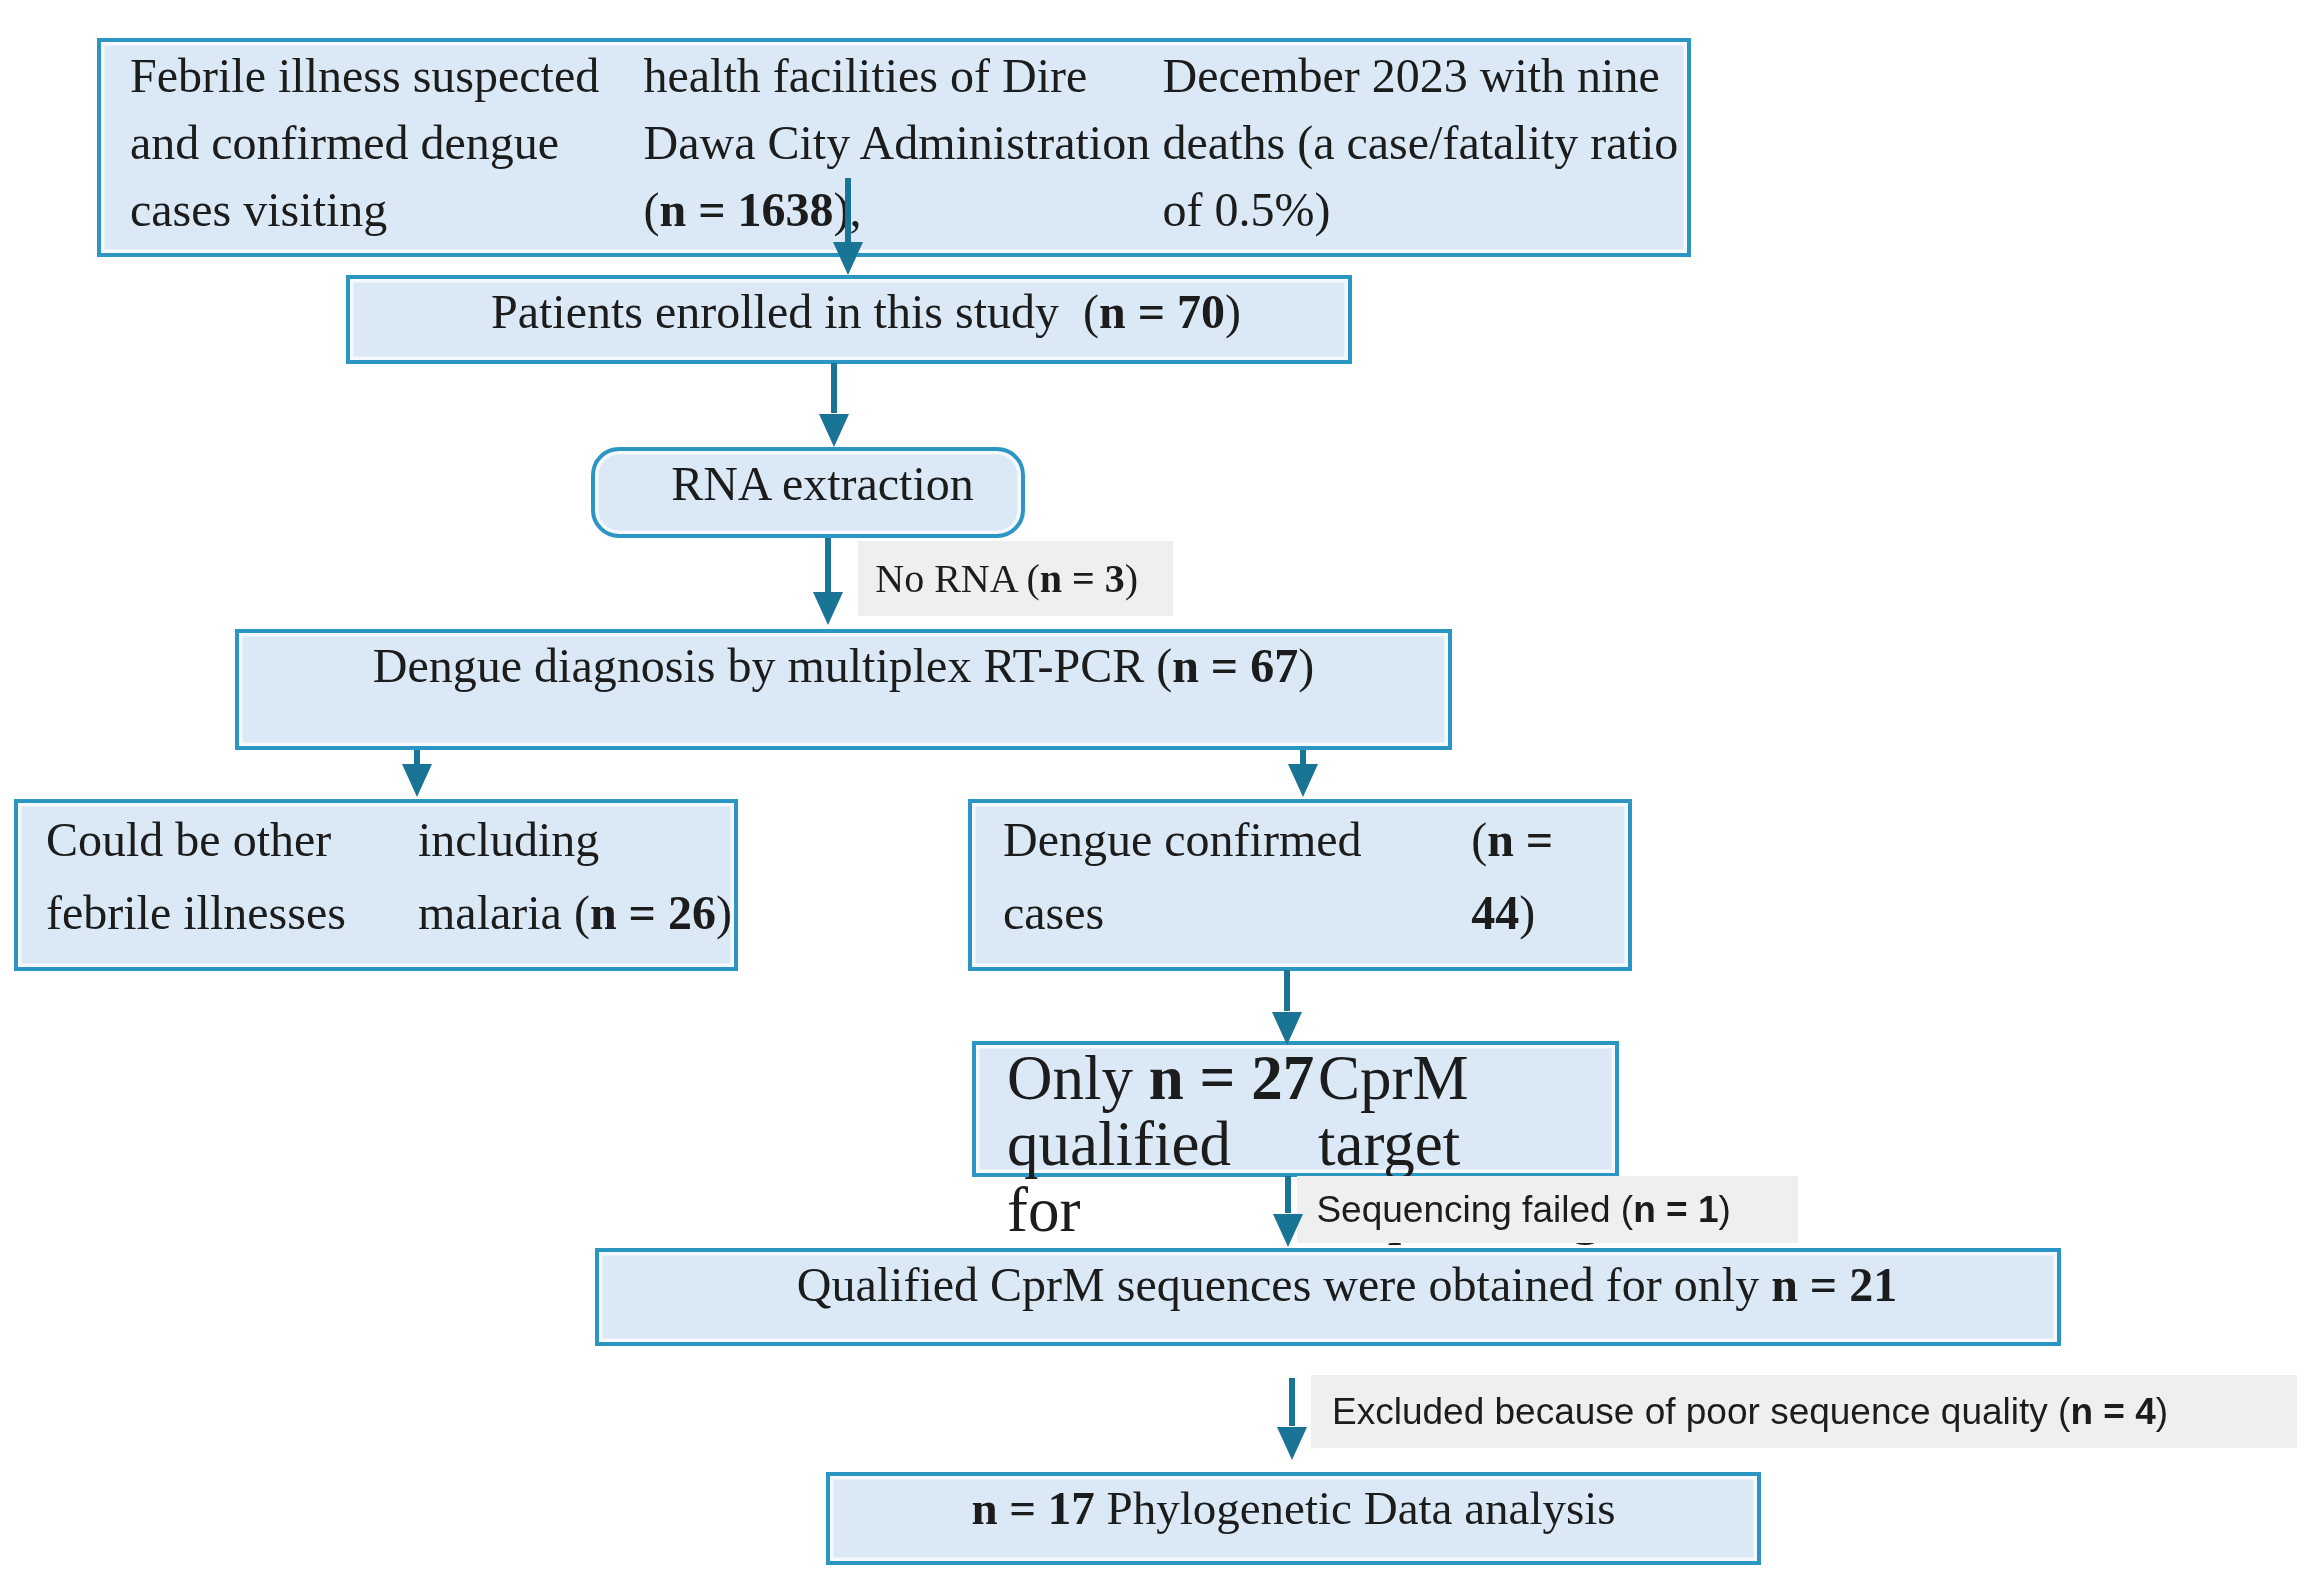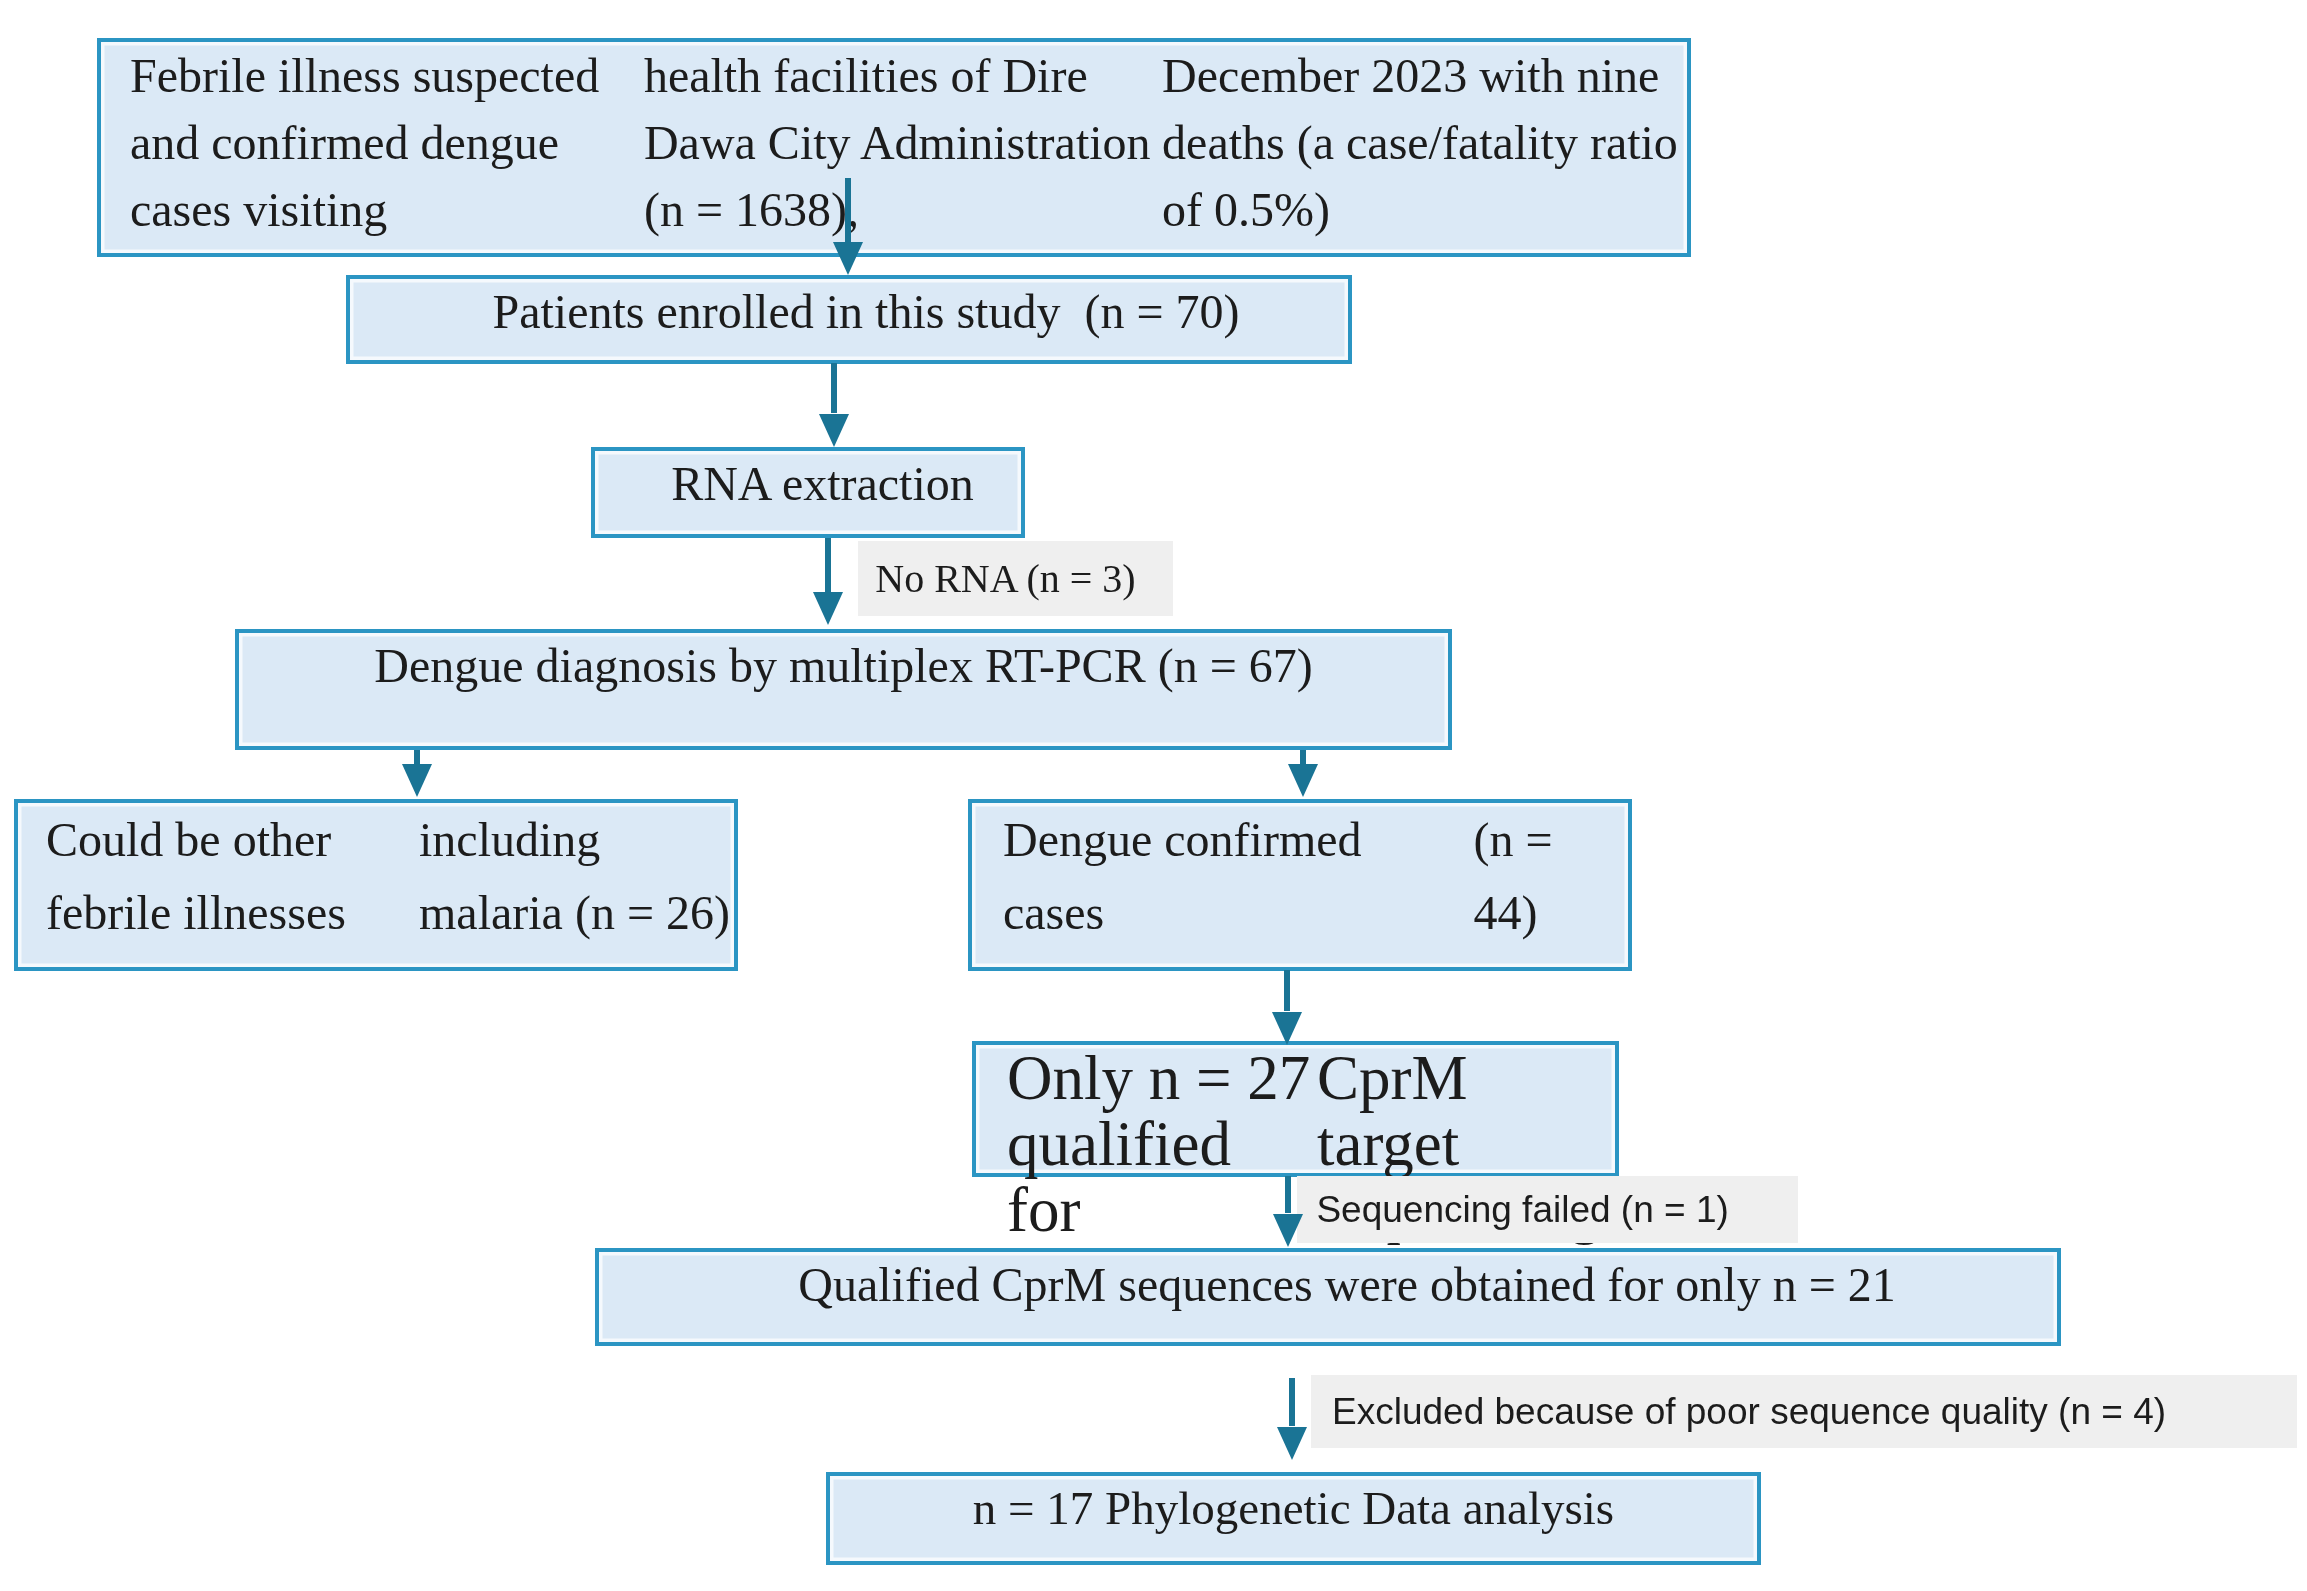--- a/index.html
+++ b/index.html
@@ -22,21 +22,21 @@
     position:absolute;
     background:var(--box-fill);
     border:4.8px solid var(--box-border);
     box-shadow:inset 0 0 0 3.5px rgba(255,255,255,0.72);
     box-sizing:border-box;
     display:flex;flex-direction:row;justify-content:center;
     font-size:48px;
     line-height:1.38;
   }
   .fbox .line{white-space:pre-wrap;}
-  .b{font-weight:normal;}
+  .b{font-weight:bold;}
   .slabel{
     position:absolute;
     background:var(--label-bg);
     box-sizing:border-box;
     display:flex;flex-direction:column;justify-content:center;
   }
   .slabel.sans{font-family:"Liberation Sans","DejaVu Sans",sans-serif;}
   .arrow{position:absolute;width:30px;}
   .arrow .stem{
     position:absolute;left:12.4px;top:0;width:5.5px;
@@ -57,21 +57,21 @@
   <div class="fbox" style="left:97px;top:38px;width:1594px;height:219px;padding-left:29px;line-height:67px;">
       <div class="line"><span>Febrile illness suspected and confirmed dengue cases visiting</span></div>
       <div class="line"><span>health facilities of Dire Dawa City Administration (</span><span class="b">n = 1638</span><span>),</span></div>
       <div class="line"><span>December 2023 with nine deaths (a case/fatality ratio of 0.5%)</span></div>
     </div>
 
   <div class="fbox" style="left:346px;top:275px;width:1006px;height:89px;padding-left:34px;">
       <div class="line"><span>Patients enrolled in this study  (</span><span class="b">n = 70</span><span>)</span></div>
     </div>
 
-  <div class="fbox" style="left:591px;top:447px;width:434px;height:91px;padding-left:29px;">
+  <div class="fbox" style="left:591px;top:447px;width:434px;height:91px;padding-left:29px;border-radius:28px;">
       <div class="line"><span>RNA extraction</span></div>
     </div>
 
   <div class="fbox" style="left:235px;top:629px;width:1217px;height:121px;">
       <div class="line"><span>Dengue diagnosis by multiplex RT-PCR (</span><span class="b">n = 67</span><span>)</span></div>
     </div>
 
   <div class="fbox" style="left:14px;top:799px;width:724px;height:172px;padding-left:28px;line-height:73px;">
       <div class="line"><span>Could be other febrile illnesses</span></div>
       <div class="line"><span>including malaria (</span><span class="b">n = 26</span><span>)</span></div>

